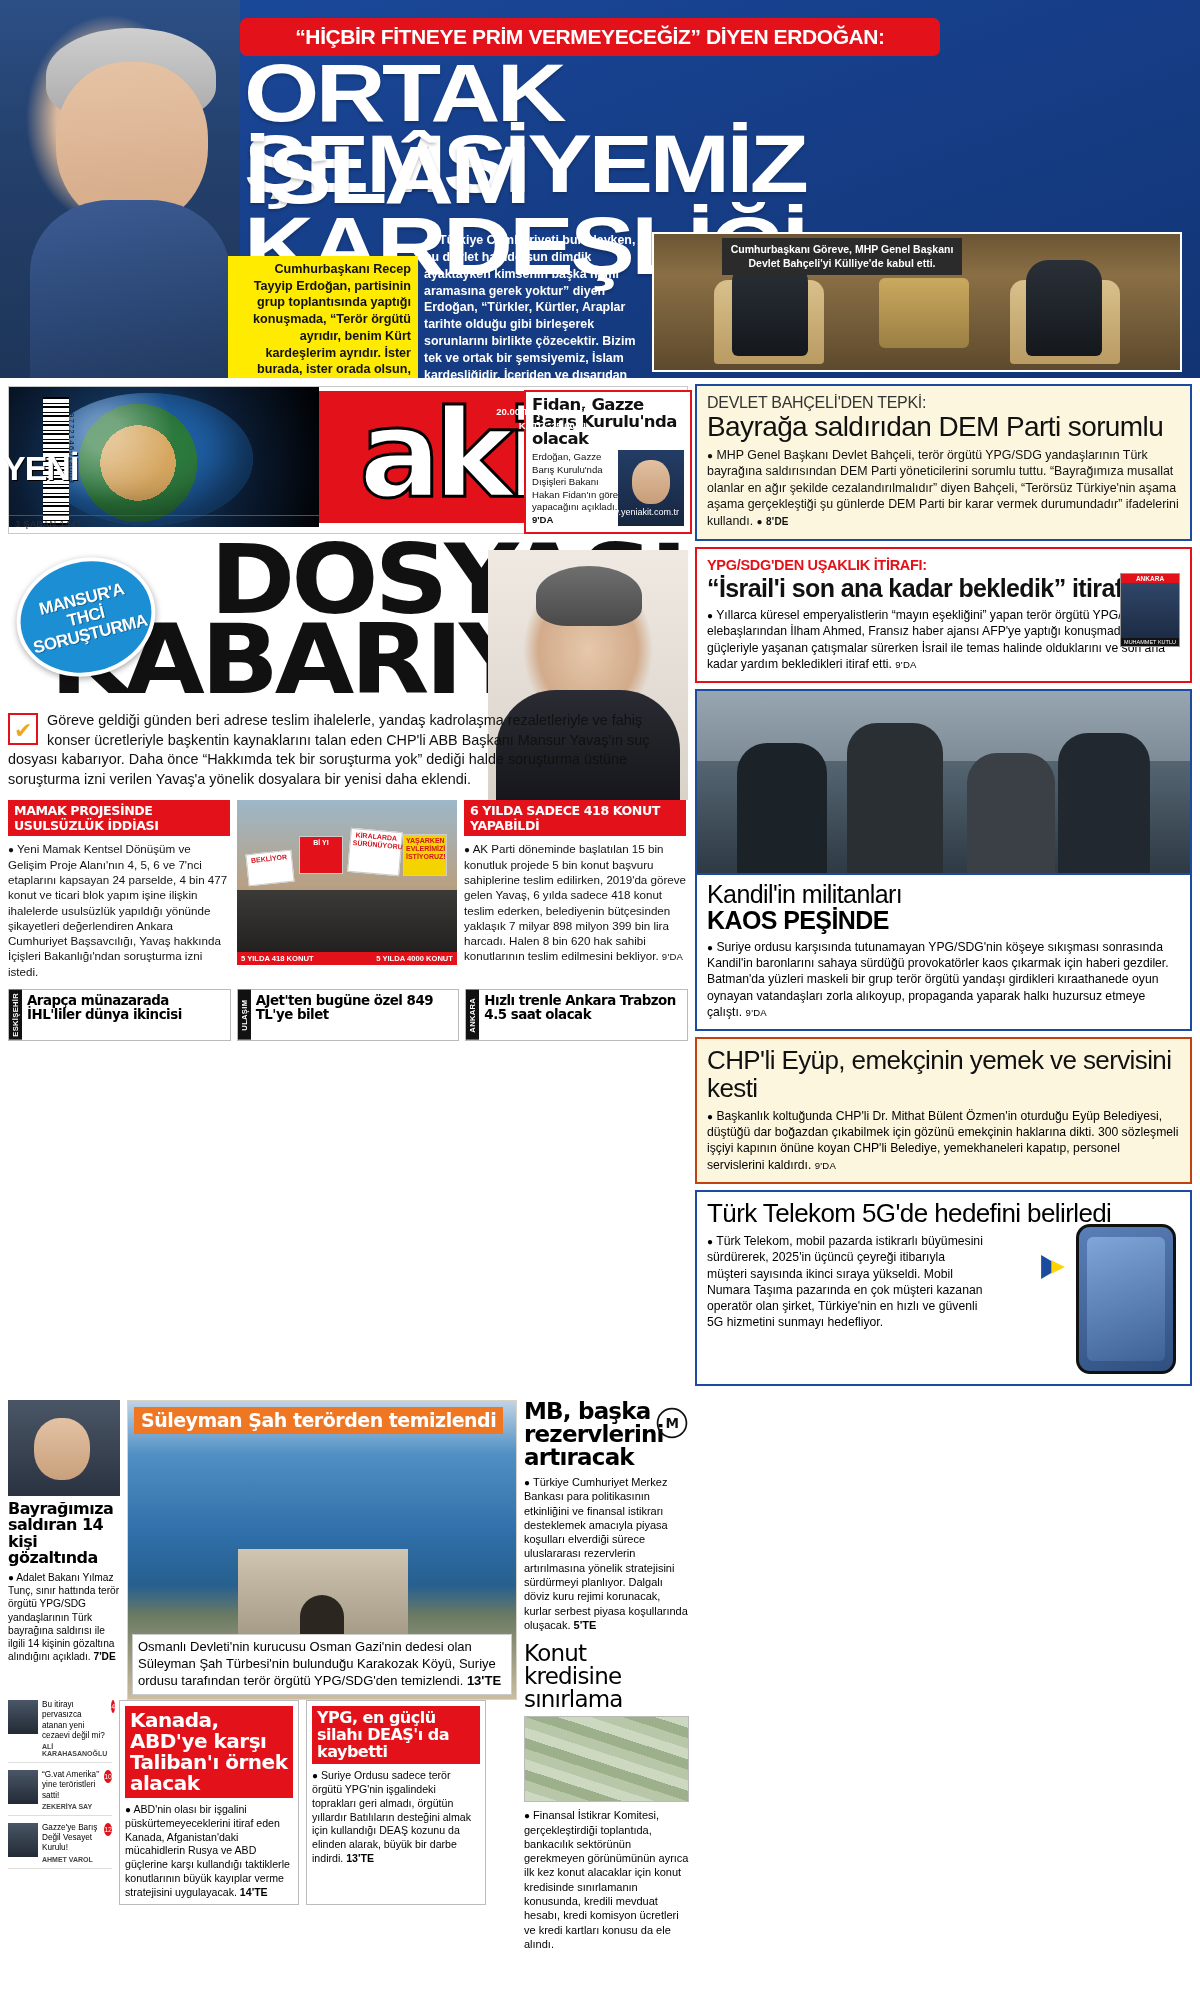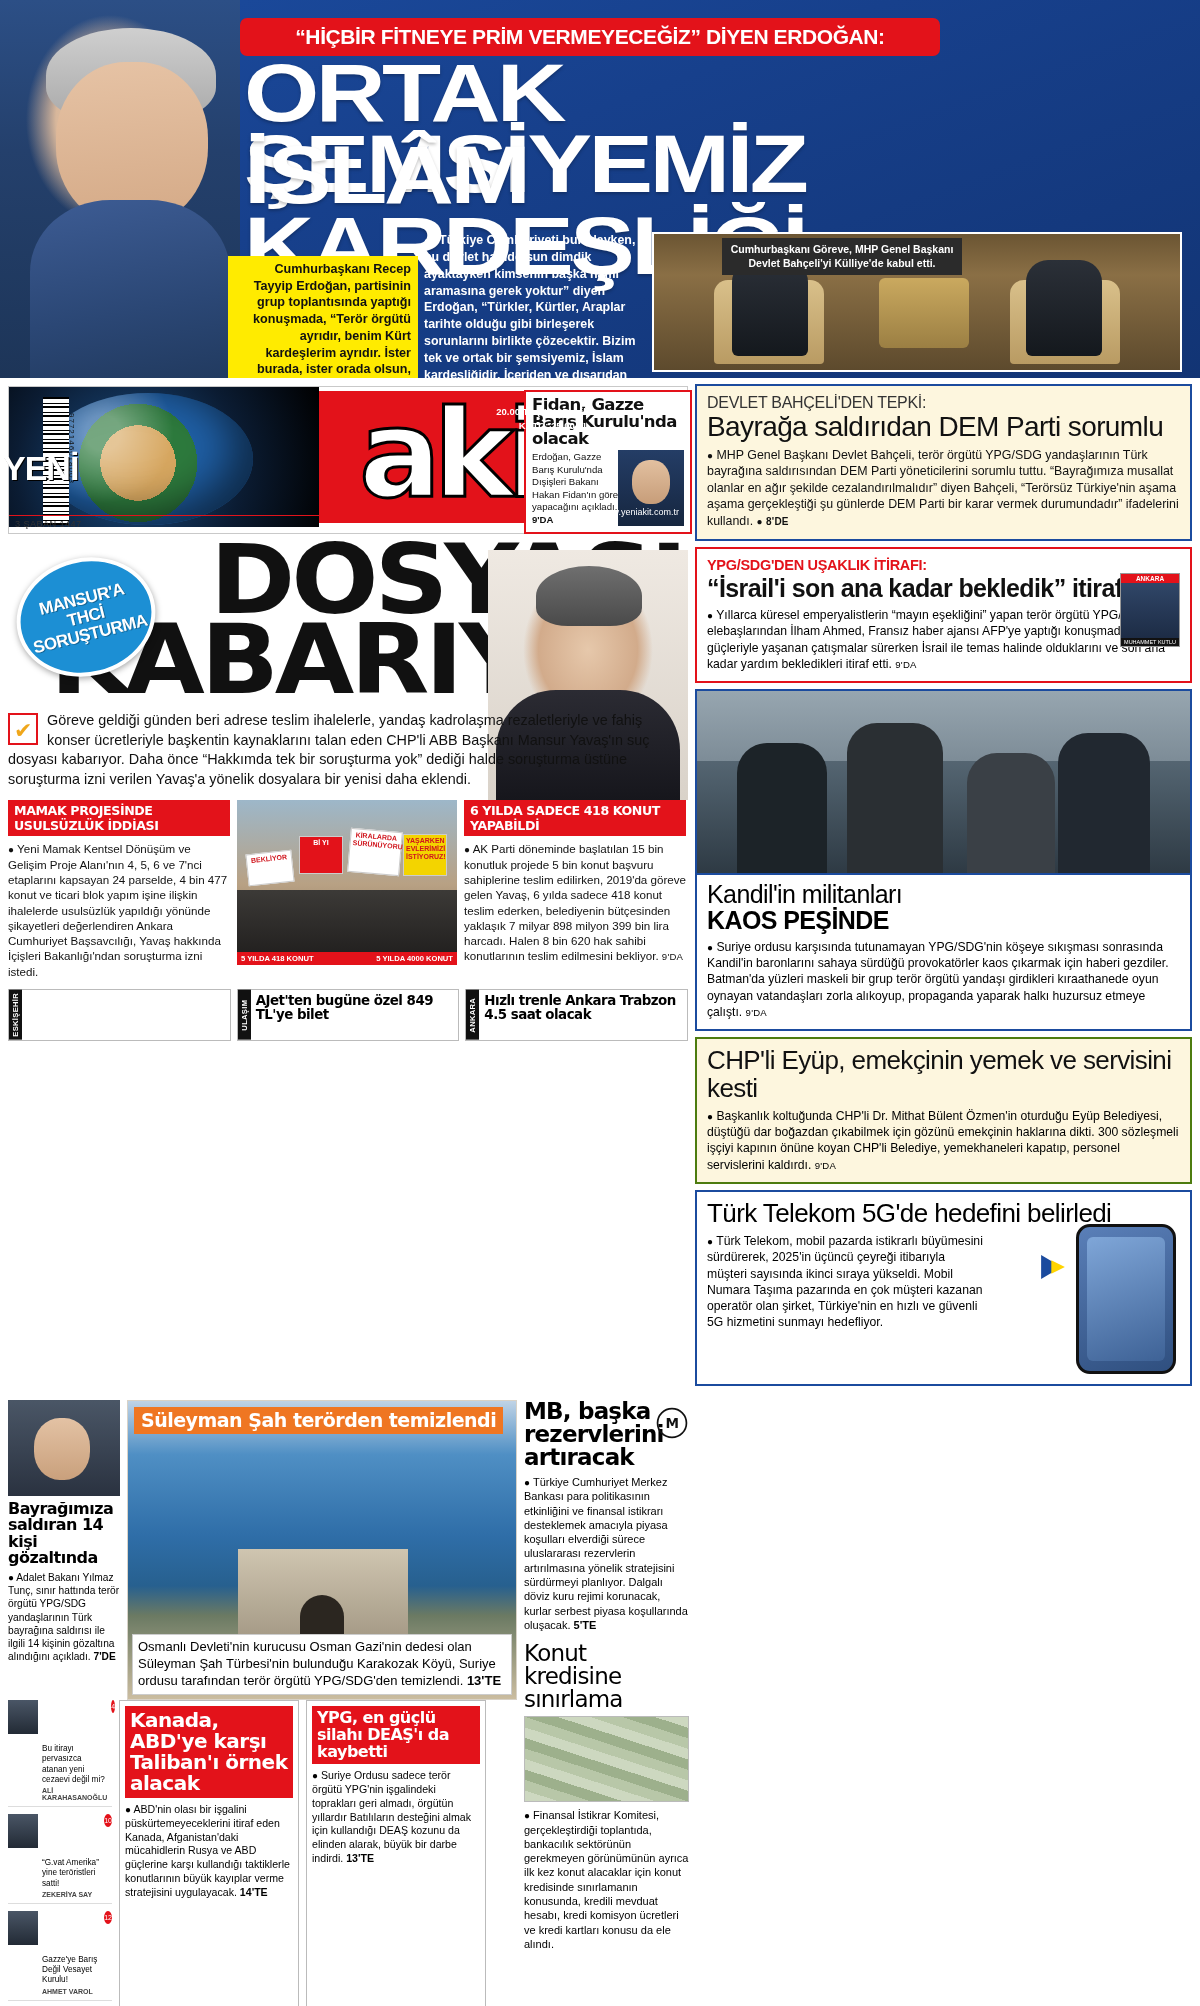--- a/index.html
+++ b/index.html
@@ -225,21 +225,21 @@
 
   .kandil-box{
     background:#fff; border:2px solid #1b4b9e; border-top:none;
     padding:7px 10px 9px; margin-bottom:6px;
   }
   .kandil-box h2{ font-size:25px; line-height:1.03; letter-spacing:-.6px; font-weight:normal;}
   .kandil-box h2 b{ font-weight:bold;}
   .kandil-box p{ font-size:12.2px; line-height:1.34; margin-top:5px;}
 
   .chp-box{
-    background:#fdf6de; border:2px solid #4d7c0f; padding:8px 10px 9px; margin-bottom:6px;
+    background:#fdf6de; border:2px solid #c2410c; padding:8px 10px 9px; margin-bottom:6px;
   }
   .chp-box h2{ font-size:26px; line-height:1.05; letter-spacing:-.6px; font-weight:normal; color:#111;}
   .chp-box p{ font-size:12.2px; line-height:1.33; margin-top:6px;}
 
   .tt-box{
     background:#fff; border:2px solid #1b4b9e; padding:8px 10px 9px; position:relative;
     min-height:196px;
   }
   .tt-box h2{ font-size:26px; line-height:1.05; letter-spacing:-.6px; font-weight:normal;}
   .tt-box p{ font-size:12.2px; line-height:1.33; margin-top:6px; width:280px;}
@@ -399,21 +399,21 @@
     width:165px; height:86px; margin-top:5px;
     background:repeating-linear-gradient(18deg,#cdd8c0 0 10px,#b8c7a8 10px 20px,#9db08c 20px 30px);
     border:1px solid #bbb;
   }
 
   
   .bstrip{ position:absolute; left:8px; top:1700px; width:680px; display:flex; gap:7px;}
   .bsm{ width:104px; }
   .bsm .row{ display:flex; gap:4px; align-items:flex-start; margin-bottom:7px; border-bottom:1px solid #ddd; padding-bottom:5px;}
   .bsm .ph{ width:30px; height:34px; background:linear-gradient(180deg,#4a5666,#222a35); flex:0 0 30px;}
-  .bsm .tx{ font-size:8.2px; line-height:1.25;margin-top:44px;}
+  .bsm .tx{ font-size:8.2px; line-height:1.25;}
   .bsm .nm{ font-size:7px; font-weight:bold; color:#444; margin-top:2px;}
   .numbadge{ display:inline-block; background:#e3121a; color:#fff; font-size:7px;
     border-radius:50%; width:13px; height:13px; text-align:center; line-height:13px;}
 
   .kan{ width:180px; border:1px solid #bbb; padding:5px;}
   .kan h3{ background:#e3121a; color:#fff; font-size:20px; line-height:1.05;
     padding:4px 5px; letter-spacing:-.5px; font-family:"DejaVu Sans", sans-serif;}
   .kan p{ font-size:10.6px; line-height:1.3; margin-top:5px;}
 
   .ypg{ width:180px; border:1px solid #bbb; padding:5px;}
@@ -606,20 +606,21 @@
           <span class="bullet">●</span>
           <span>AK Parti döneminde başlatılan 15 bin konutluk projede 5 bin konut başvuru sahiplerine teslim edilirken, 2019'da göreve gelen Yavaş, 6 yılda sadece 418 konut teslim ederken, belediyenin bütçesinden yaklaşık 7 milyar 898 milyon 399 bin lira harcadı. Halen 8 bin 620 hak sahibi konutlarının teslim edilmesini bekliyor.</span>
           <span class="ref">9'DA</span>
         </p>
       </div>
     </div>
 
     <div class="strip">
       <div class="stripitem">
         <div class="striptag">ESKİŞEHİR</div>
+        <div class="striptxt">Arapça münazarada İHL'liler dünya ikincisi</div>
       </div>
       <div class="stripitem">
         <div class="striptag">ULAŞIM</div>
         <div class="striptxt">AJet'ten bugüne özel 849 TL'ye bilet</div>
       </div>
       <div class="stripitem">
         <div class="striptag">ANKARA</div>
         <div class="striptxt">Hızlı trenle Ankara Trabzon 4.5 saat olacak</div>
       </div>
     </div>

